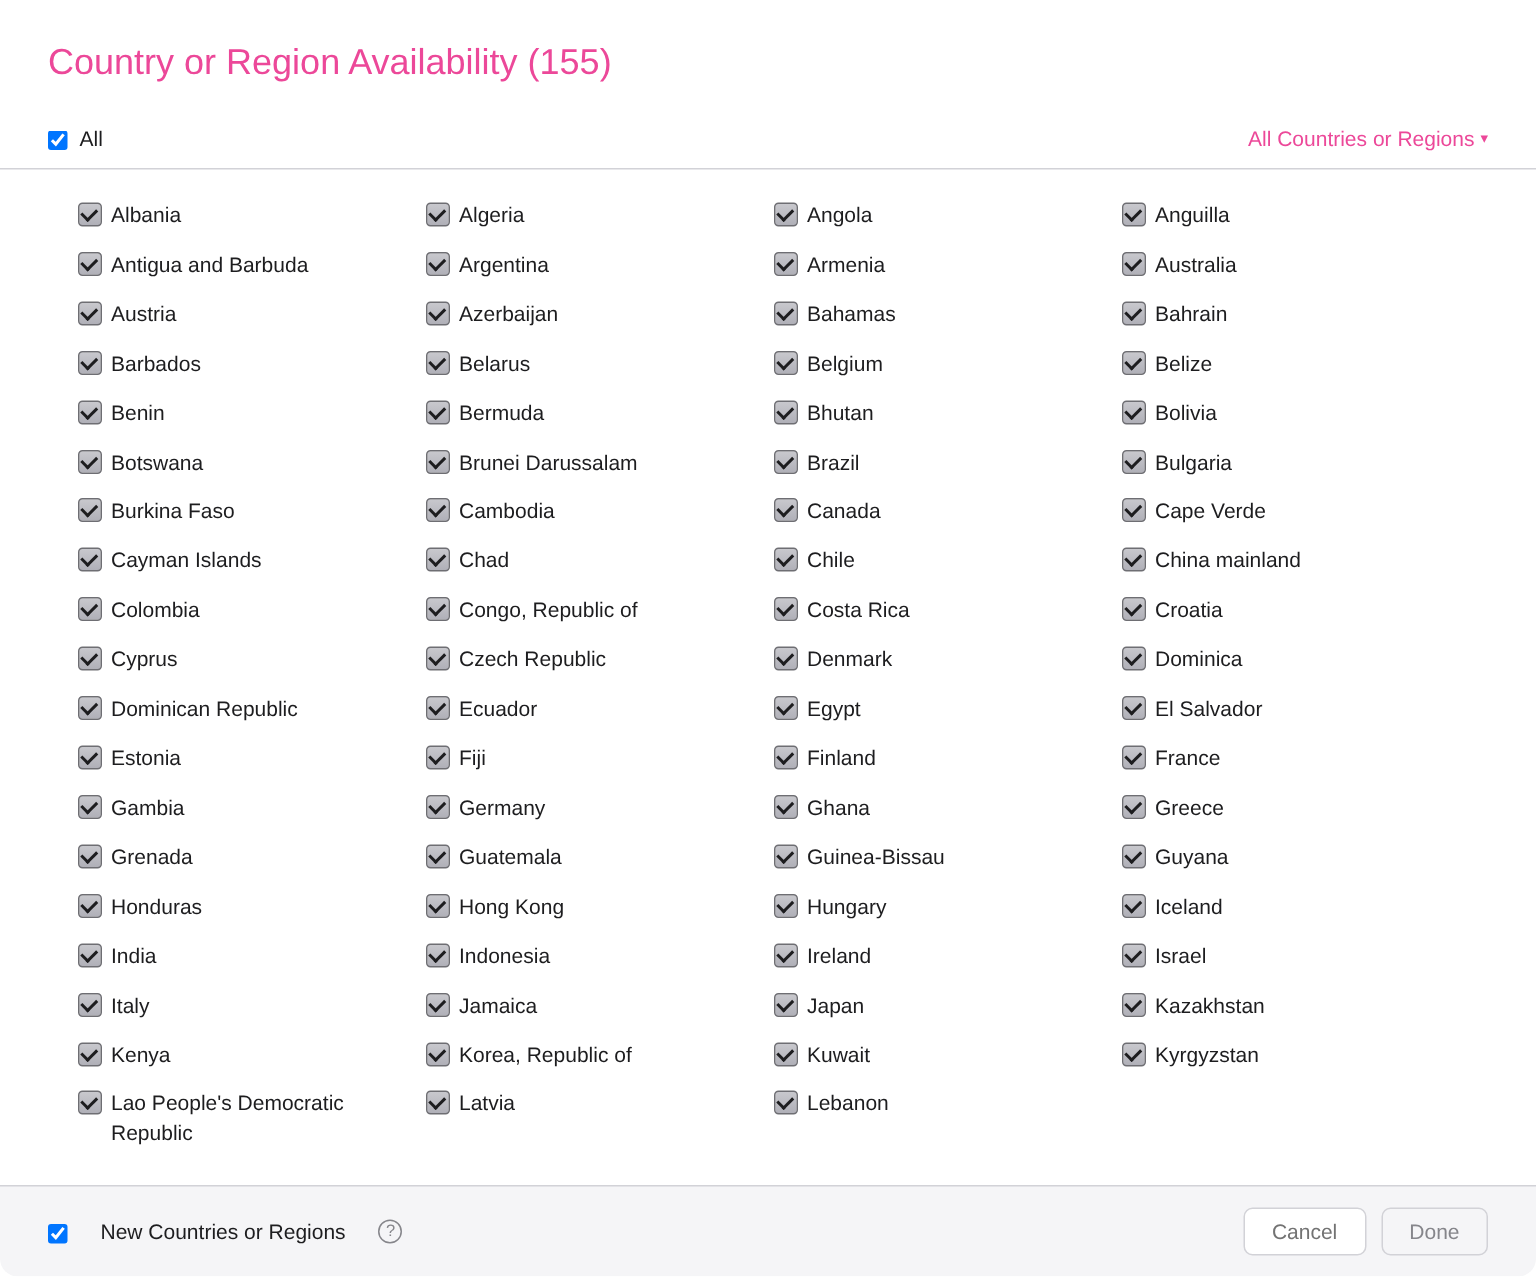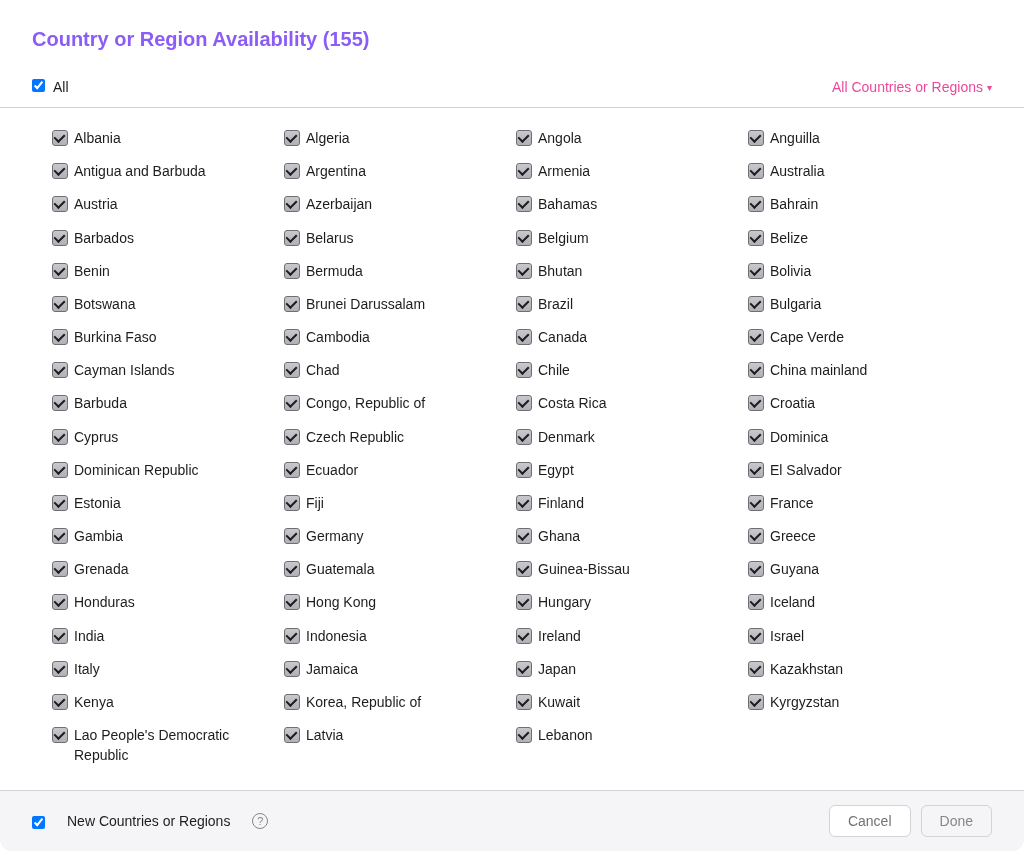--- a/index.html
+++ b/index.html
@@ -15,34 +15,34 @@
       background: #fff;
       border-radius: 12px;
       display: flex;
       flex-direction: column;
       overflow: hidden;
     }
     .modal-header {
       padding: 28px 32px 16px 32px;
     }
     .modal-title {
-      font-size: 20px;
-      font-weight: 700;
-      color: #8b5cf6;
+      font-size: 24px;
+      font-weight: 400;
+      color: #ec4899;
     }
     .filter-row {
       display: flex;
       align-items: center;
       justify-content: space-between;
       padding: 12px 32px 12px 32px;
       border-bottom: 1px solid #d2d2d7;
     }
     .filter-all {
       display: flex;
-      align-items: flex-start;
+      align-items: flex-end;
       gap: 8px;
       font-size: 14px;
       color: #1d1d1f;
     }
     .filter-dropdown {
       display: flex;
       align-items: center;
       gap: 4px;
       color: #ec4899;
       font-size: 14px;
@@ -289,21 +289,21 @@
       <div class="country-item">
         <input type="checkbox" class="cb" checked="" style="">
         <span class="country-name">Chile</span>
       </div>
       <div class="country-item">
         <input type="checkbox" class="cb" checked="" style="">
         <span class="country-name">China mainland</span>
       </div>
       <div class="country-item">
         <input type="checkbox" class="cb" checked="" style="">
-        <span class="country-name">Barbuda</span>
+        <span class="country-name">Colombia</span>
       </div>
       <div class="country-item">
         <input type="checkbox" class="cb" checked="" style="">
         <span class="country-name">Congo, Republic of</span>
       </div>
       <div class="country-item">
         <input type="checkbox" class="cb" checked="" style="">
         <span class="country-name">Costa Rica</span>
       </div>
       <div class="country-item">

